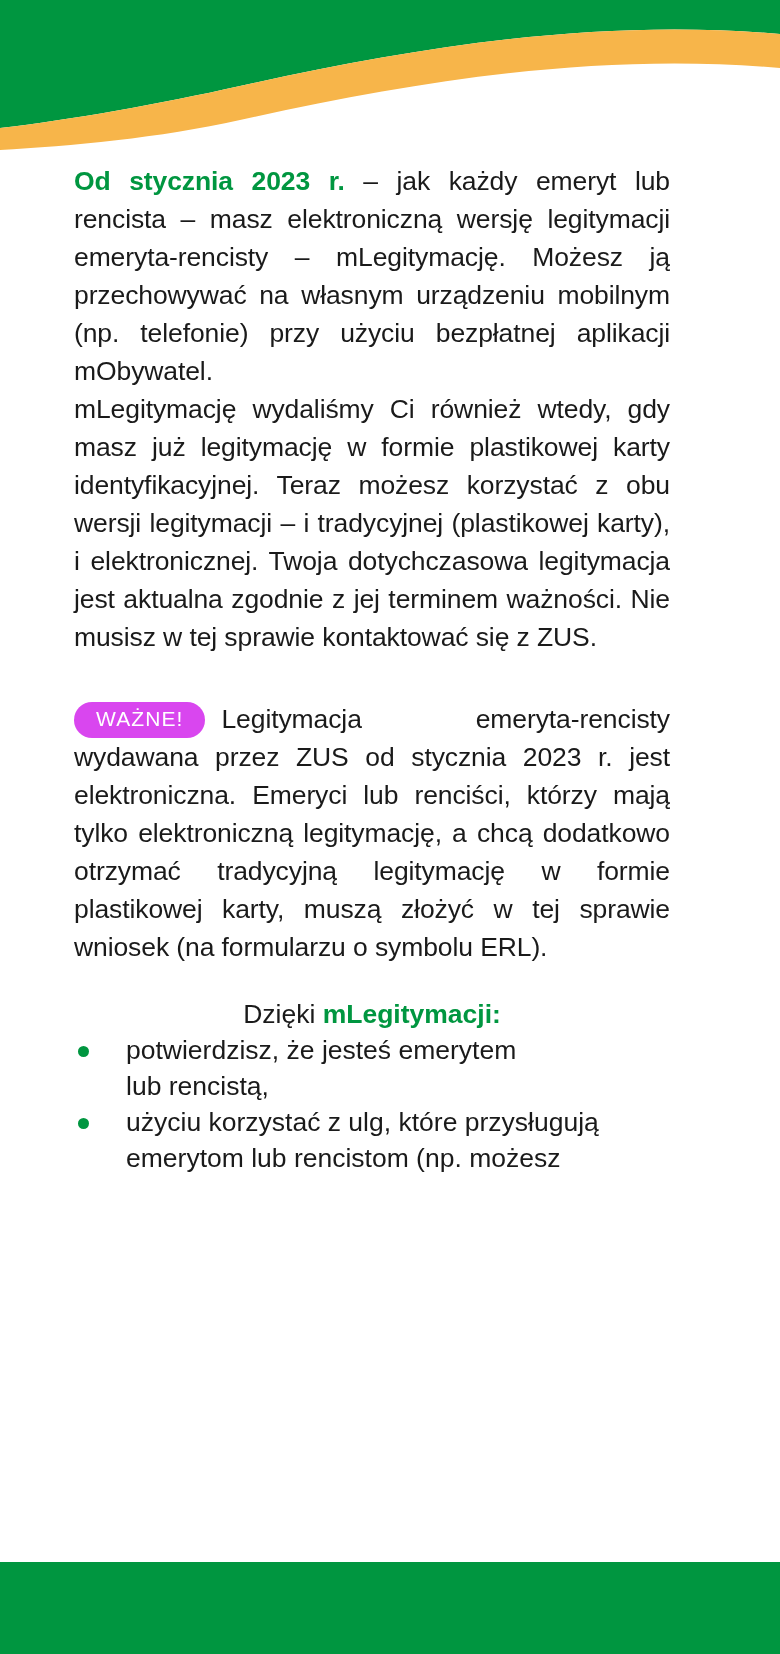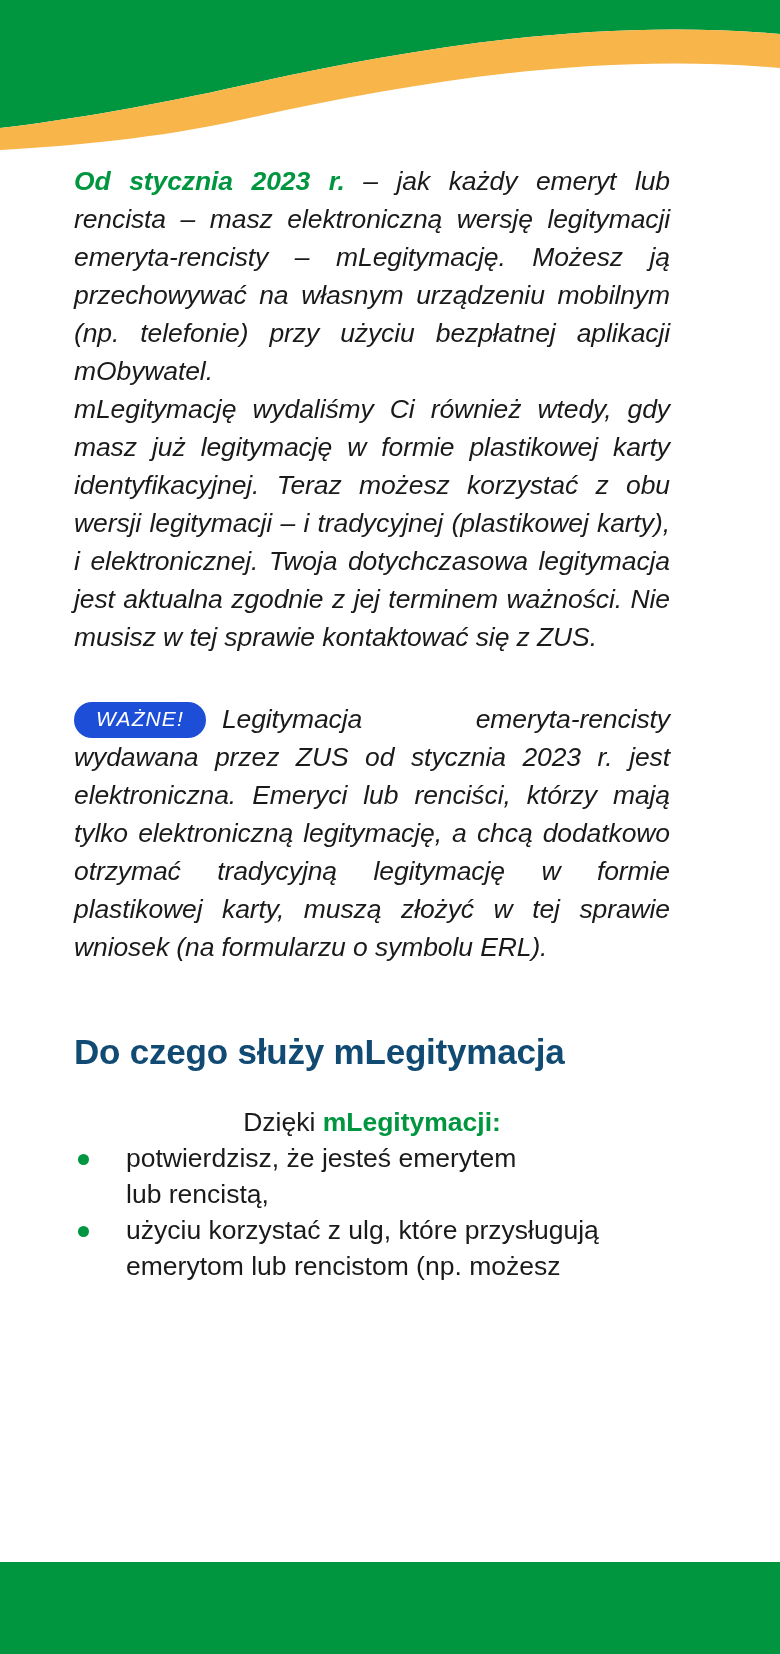--- a/index.html
+++ b/index.html
@@ -49,34 +49,33 @@
   }
 
   p.body {
     margin: 0;
     font-size: 26.5px;
     line-height: 38px;
     color: #1a1a1a;
     text-align: justify;
     text-justify: inter-word;
     letter-spacing: -0.1px;
-    font-style: italic;
   }
   p.body.gap-1 { }
   p.body.gap-2 { margin-top: 44px; }
 
   .lead-green {
     color: #009640;
     font-weight: bold;
   }
 
   
   .badge {
     display: inline-block;
-    background: #1d4ed8;
+    background: #d946ef;
     color: #ffffff;
     border-radius: 18px;
     padding: 4px 22px 6px 22px;
     font-size: 21px;
     line-height: 26px;
     letter-spacing: 1.1px;
     vertical-align: 2px;
     margin-right: 16px;
     white-space: nowrap;
   }
@@ -145,21 +144,20 @@
 </div>
 
 <div class="content">
 
   <p class="body"><span class="lead-green">Od stycznia 2023 r.</span><span> – jak każdy emeryt lub rencista – masz elektroniczną wersję legitymacji emeryta-rencisty – mLegitymację. Możesz ją przechowywać na własnym urządzeniu mobilnym (np. telefonie) przy użyciu bezpłatnej aplikacji mObywatel.</span></p>
 
   <p class="body gap-1">mLegitymację wydaliśmy Ci również wtedy, gdy masz już legitymację w formie plastikowej karty identyfikacyjnej. Teraz możesz korzystać z obu wersji legitymacji – i tradycyjnej (plastikowej karty), i elektronicznej. Twoja dotychczasowa legitymacja jest aktualna zgodnie z jej terminem ważności. Nie musisz w tej sprawie kontaktować się z ZUS.</p>
 
   <p class="body gap-2"><span class="badge">WAŻNE!</span><span>Legitymacja emeryta-rencisty wydawana przez ZUS od stycznia 2023 r. jest elektroniczna. Emeryci lub renciści, którzy mają tylko elektroniczną legitymację, a chcą dodatkowo otrzymać tradycyjną legitymację w formie plastikowej karty, muszą złożyć w tej sprawie wniosek (na formularzu o symbolu ERL).</span></p>
 
-  <h2 class="section-title">Do czego służy mLegitymacja</h2>
 
   <p class="list-intro"><span>Dzięki </span><span class="accent">mLegitymacji:</span></p>
 
   <ul class="benefits">
     <li>
       <span class="dot"></span>
       <span class="line">potwierdzisz, że jesteś emerytem</span>
       <span class="line">lub rencistą,</span>
     </li>
     <li>

